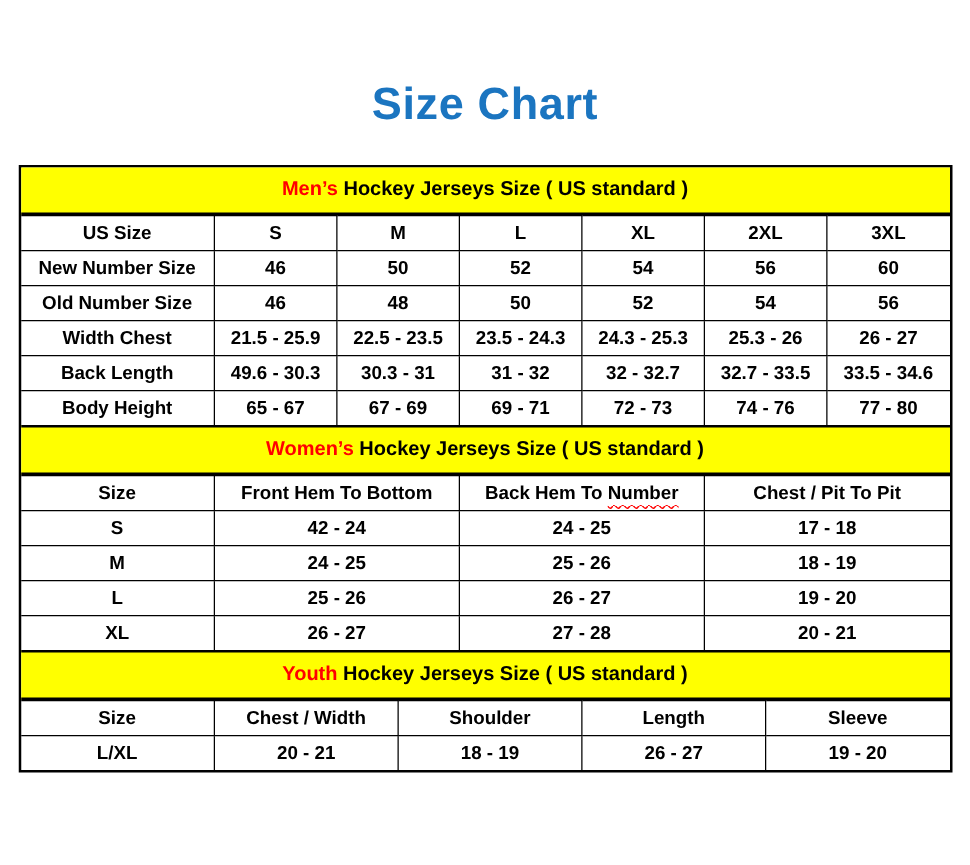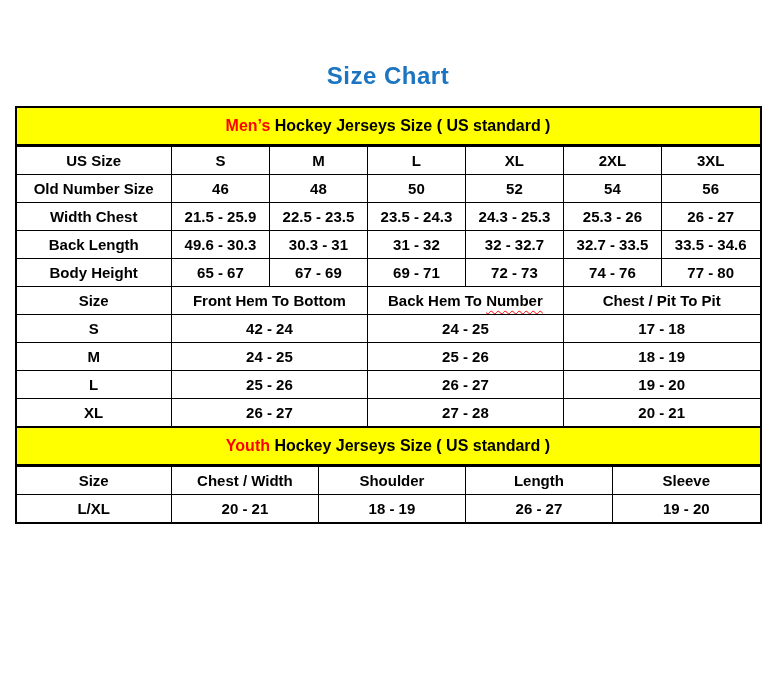--- a/index.html
+++ b/index.html
@@ -14,28 +14,28 @@
     margin: 0 auto;
     background: #ffffff;
     overflow: hidden;
     box-sizing: border-box;
   }
   h1.title {
     margin: 0;
     padding-top: 62px;
     padding-bottom: 16px;
     text-align: center;
-    font-size: 24px;
+    font-size: 36px;
     font-weight: bold;
     color: var(--title-blue, #1B75C0);
     letter-spacing: 0.5px;
   }
   .chart {
     width: 747px;
-    margin: 0 auto;
+    margin: 12px auto;
     border: 2px solid var(--border-black, #000);
     box-sizing: border-box;
   }
   .banner {
     background: var(--banner-yellow, #FFFF00);
     height: 36px;
     line-height: 36px;
     text-align: center;
     font-size: 16px;
     font-weight: bold;
@@ -100,20 +100,29 @@
             <th>S</th>
             <th>M</th>
             <th>L</th>
             <th>XL</th>
             <th>2XL</th>
             <th>3XL</th>
           </tr>
         </thead>
         <tbody>
           <tr>
+            <td>New Number Size</td>
+            <td>46</td>
+            <td>50</td>
+            <td>52</td>
+            <td>54</td>
+            <td>56</td>
+            <td>60</td>
+          </tr>
+          <tr>
             <td>Old Number Size</td>
             <td>46</td>
             <td>48</td>
             <td>50</td>
             <td>52</td>
             <td>54</td>
             <td>56</td>
           </tr>
           <tr>
             <td>Width Chest</td>
@@ -137,20 +146,21 @@
             <td>Body Height</td>
             <td>65 - 67</td>
             <td>67 - 69</td>
             <td>69 - 71</td>
             <td>72 - 73</td>
             <td>74 - 76</td>
             <td>77 - 80</td>
           </tr>
         </tbody>
       </table>
+      <div class="banner"><span class="banner-red">Women’s</span><span> Hockey Jerseys Size ( US standard )</span></div>
       <table class="sec-table">
         <colgroup>
           <col style="width: 20.85%;">
           <col style="width: 26.3833%;">
           <col style="width: 26.3833%;">
           <col style="width: 26.3833%;">
         </colgroup>
         <thead>
           <tr>
             <th>Size</th>

